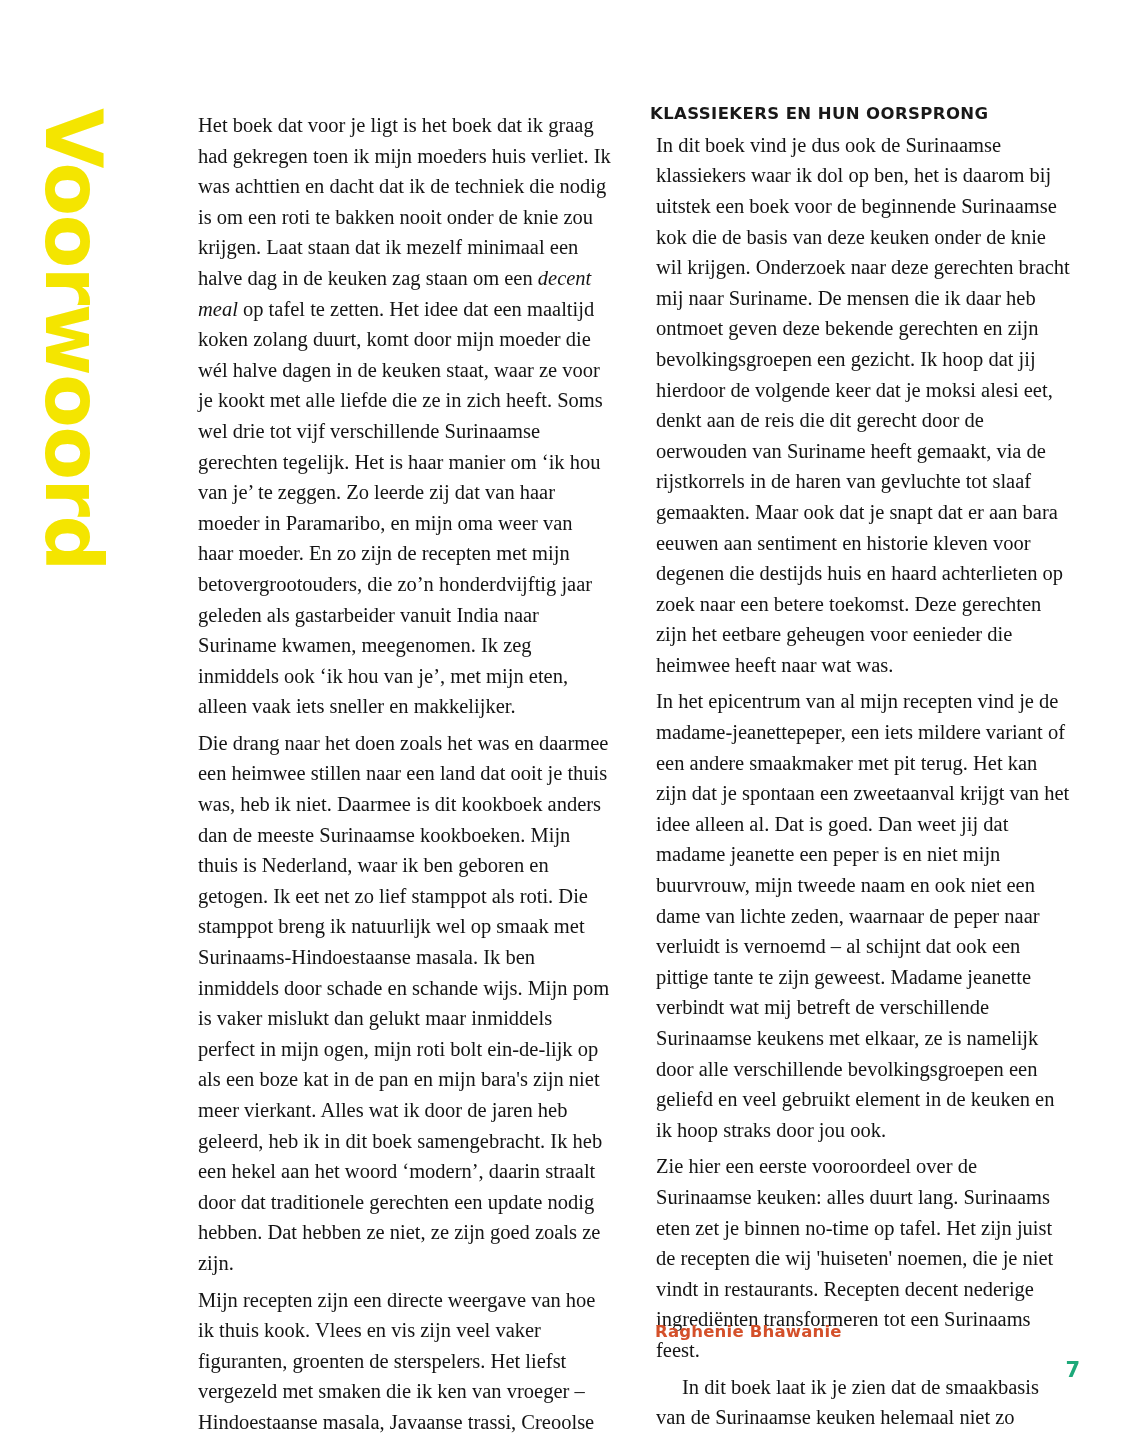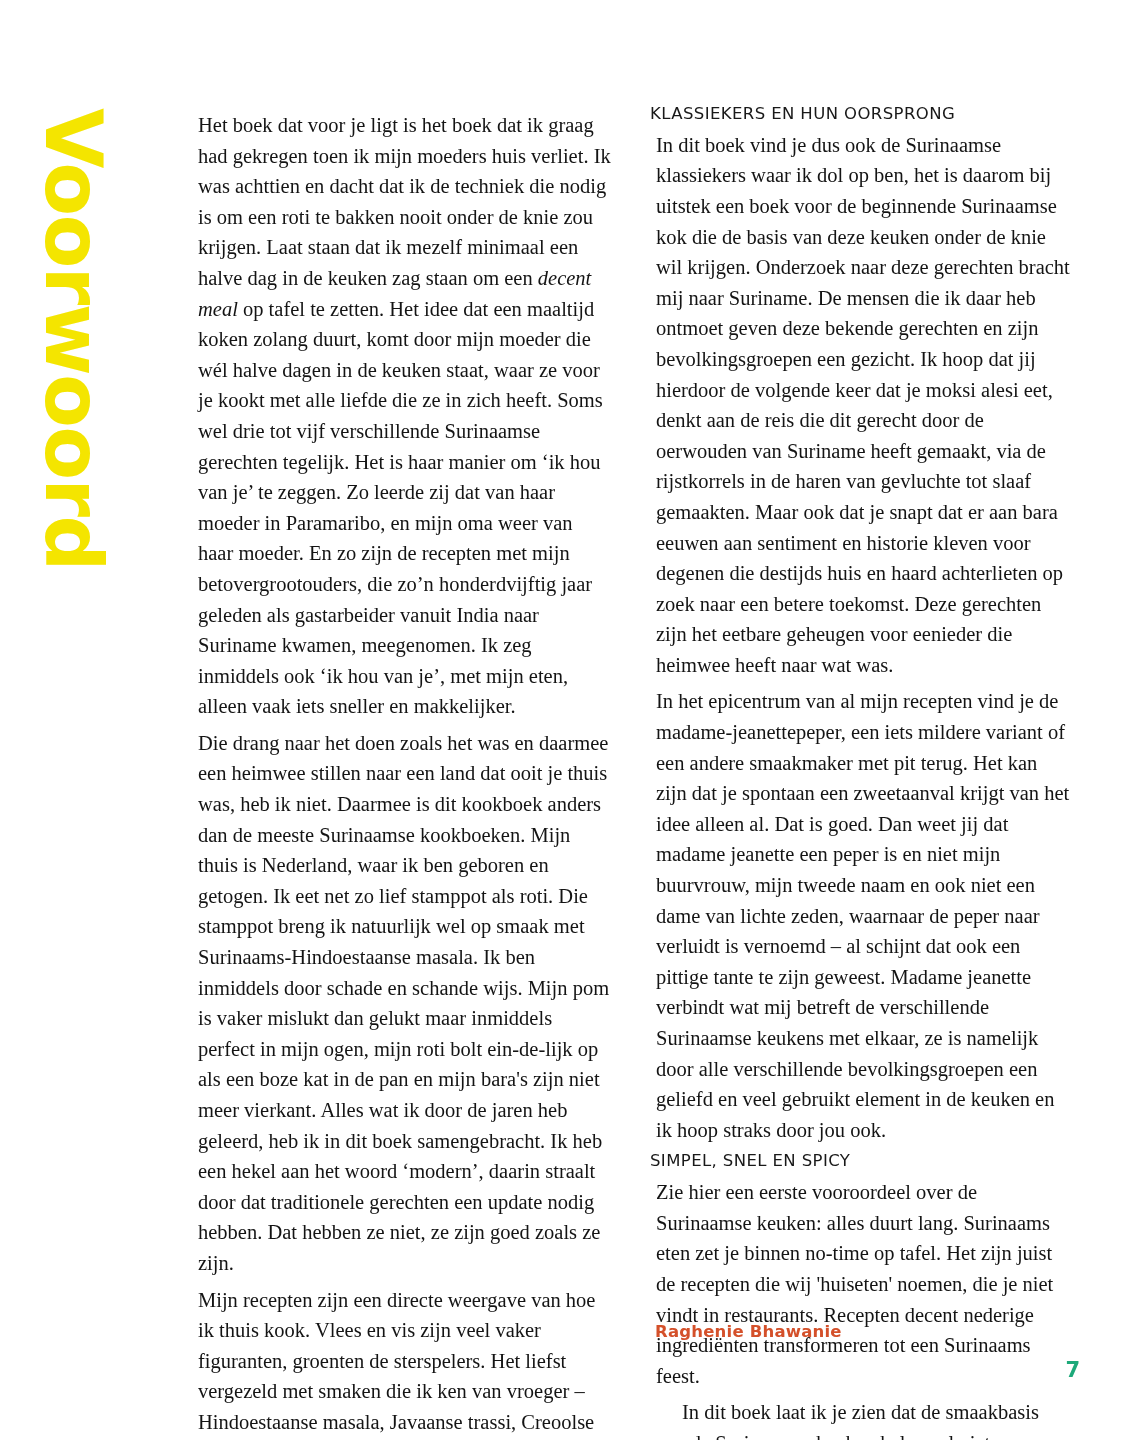--- a/index.html
+++ b/index.html
@@ -48,21 +48,21 @@
     display: flex;
     gap: 32px;
   }
   .column {
     width: 426px;
   }
   .column.right { width: 426px; }
 
   h2.section-head {
     font-family: "DejaVu Sans", "Liberation Sans", sans-serif;
-    font-weight: 400;
+    font-weight: 700;
     font-size: 16.5px;
     letter-spacing: 0.4px;
     color: #191919;
     margin: 0 0 3px 0;
     line-height: 1.2;
     text-transform: uppercase;
   }
   .lead-head {
     margin-top: 0;
   }
@@ -121,21 +121,20 @@
 <div id="columns">
   <div class="column left" id="column-left">
       <p class="body-text">Het boek dat voor je ligt is het boek dat ik graag had gekregen toen ik mijn moeders huis verliet. Ik was achttien en dacht dat ik de techniek die nodig is om een roti te bakken nooit onder de knie zou krijgen. Laat staan dat ik mezelf minimaal een halve dag in de keuken zag staan om een <em>decent meal</em> op tafel te zetten. Het idee dat een maaltijd koken zolang duurt, komt door mijn moeder die wél halve dagen in de keuken staat, waar ze voor je kookt met alle liefde die ze in zich heeft. Soms wel drie tot vijf verschillende Surinaamse gerechten tegelijk. Het is haar manier om ‘ik hou van je’ te zeggen. Zo leerde zij dat van haar moeder in Paramaribo, en mijn oma weer van haar moeder. En zo zijn de recepten met mijn betovergrootouders, die zo’n honderdvijftig jaar geleden als gastarbeider vanuit India naar Suriname kwamen, meegenomen. Ik zeg inmiddels ook ‘ik hou van je’, met mijn eten, alleen vaak iets sneller en makkelijker.</p>
       <p class="body-text">Die drang naar het doen zoals het was en daarmee een heimwee stillen naar een land dat ooit je thuis was, heb ik niet. Daarmee is dit kookboek anders dan de meeste Surinaamse kookboeken. Mijn thuis is Nederland, waar ik ben geboren en getogen. Ik eet net zo lief stamppot als roti. Die stamppot breng ik natuurlijk wel op smaak met Surinaams-Hindoestaanse masala. Ik ben inmiddels door schade en schande wijs. Mijn pom is vaker mislukt dan gelukt maar inmiddels perfect in mijn ogen, mijn roti bolt ein-de-lijk op als een boze kat in de pan en mijn bara's zijn niet meer vierkant. Alles wat ik door de jaren heb geleerd, heb ik in dit boek samengebracht. Ik heb een hekel aan het woord ‘modern’, daarin straalt door dat traditionele gerechten een update nodig hebben. Dat hebben ze niet, ze zijn goed zoals ze zijn.</p>
       <p class="body-text">Mijn recepten zijn een directe weergave van hoe ik thuis kook. Vlees en vis zijn veel vaker figuranten, groenten de sterspelers. Het liefst vergezeld met smaken die ik ken van vroeger – Hindoestaanse masala, Javaanse trassi, Creoolse lontai (pimentbessen) en Chinese 5-spice. Allemaal invloeden die direct stammen uit de diversiteit van de Surinaamse keuken waar ik op groot ben geworden. Maar, mijn wieg stond in Friesland – dus ook de oer-Hollandse invloeden vind je terug: masala met spruitjes en pindasoep met boerenkool. Lokale groenten zijn net zo lekker als de Surinaamse – misschien nog wel lekkerder als ik bedenk dat ze niet de halve wereld hebben overgevlogen om op mijn bord te belanden. En laten we wel wezen, in feite doe ik niets anders dan mijn betovergrootouders die, toen ze Suriname 150 jaar geleden bereikten vanuit India, ook gingen koken met wat daar voor handen was.</p>
     </div>
   <div class="column right" id="column-right">
       <h2 class="section-head lead-head">KLASSIEKERS EN HUN OORSPRONG</h2>
       <p class="body-text">In dit boek vind je dus ook de Surinaamse klassiekers waar ik dol op ben, het is daarom bij uitstek een boek voor de beginnende Surinaamse kok die de basis van deze keuken onder de knie wil krijgen. Onderzoek naar deze gerechten bracht mij naar Suriname. De mensen die ik daar heb ontmoet geven deze bekende gerechten en zijn bevolkingsgroepen een gezicht. Ik hoop dat jij hierdoor de volgende keer dat je moksi alesi eet, denkt aan de reis die dit gerecht door de oerwouden van Suriname heeft gemaakt, via de rijstkorrels in de haren van gevluchte tot slaaf gemaakten. Maar ook dat je snapt dat er aan bara eeuwen aan sentiment en historie kleven voor degenen die destijds huis en haard achterlieten op zoek naar een betere toekomst. Deze gerechten zijn het eetbare geheugen voor eenieder die heimwee heeft naar wat was.</p>
       <p class="body-text">In het epicentrum van al mijn recepten vind je de madame-jeanettepeper, een iets mildere variant of een andere smaakmaker met pit terug. Het kan zijn dat je spontaan een zweetaanval krijgt van het idee alleen al. Dat is goed. Dan weet jij dat madame jeanette een peper is en niet mijn buurvrouw, mijn tweede naam en ook niet een dame van lichte zeden, waarnaar de peper naar verluidt is vernoemd – al schijnt dat ook een pittige tante te zijn geweest. Madame jeanette verbindt wat mij betreft de verschillende Surinaamse keukens met elkaar, ze is namelijk door alle verschillende bevolkingsgroepen een geliefd en veel gebruikt element in de keuken en ik hoop straks door jou ook.</p>
-      <h2 class="section-head spaced-head">SIMPEL, SNEL EN SPICY</h2>
       <p class="body-text">Zie hier een eerste vooroordeel over de Surinaamse keuken: alles duurt lang. Surinaams eten zet je binnen no-time op tafel. Het zijn juist de recepten die wij 'huiseten' noemen, die je niet vindt in restaurants. Recepten decent nederige ingrediënten transformeren tot een Surinaams feest.</p>
       <p class="body-text indented">In dit boek laat ik je zien dat de smaakbasis van de Surinaamse keuken helemaal niet zo ingewikkeld is. Ik neem je mee op reis door verhalen, anekdotes, kruiden, specerijen, sauzen en ingelegde groenten om de sleutel tot Surinaams koken te ontdekken. Met groenten van ver én dichtbij. Want laten we eerlijk zijn, de basis van Surinaams koken is plezier. Iedereen die ooit heeft genoten van een nasi met garnalensambal, een broodje bakkeljauw, een warme kom saoto of een roti masala kip, kousenband en aardappel, weet dit. En dat plezier heb ik gevangen in dit boek, maar dan wel met minder vlees, vis en kunstmatige smaakmakers. Simpel, met pit en veel groen, dat is waar het om draait.</p>
     </div>
 </div>
 
 <div id="signature" style="color: rgb(212, 80, 42);">Raghenie Bhawanie</div>
 
 <div id="page-number" style="color: rgb(29, 169, 122);">7</div>
 
 </body></html>

